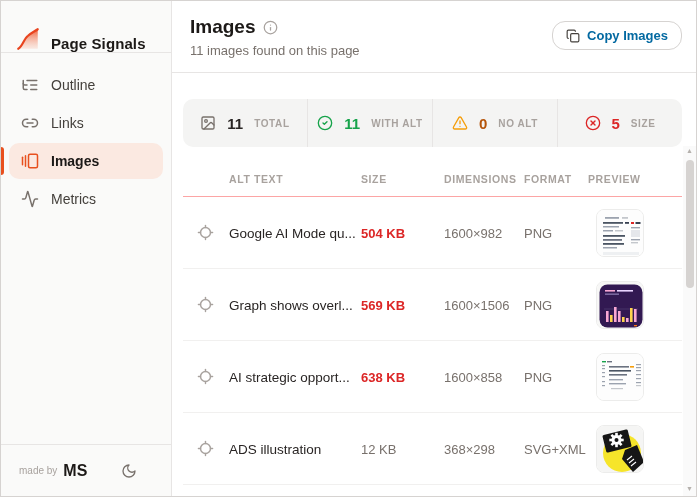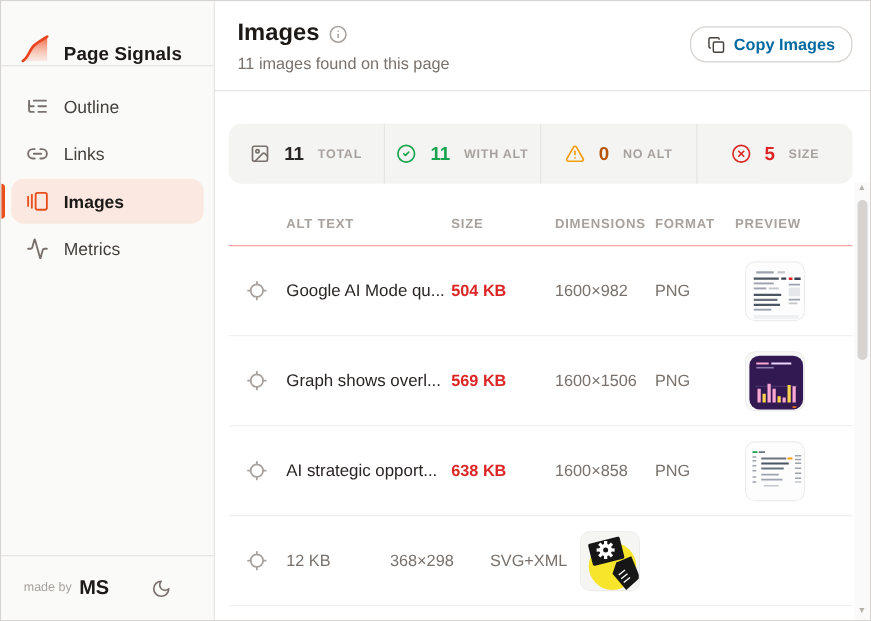--- a/index.html
+++ b/index.html
@@ -364,20 +364,21 @@
             <button class="locate-btn">
               <svg viewBox="0 0 24 24" fill="none" stroke="currentColor" stroke-width="2" stroke-linecap="round">
                   <line x1="2" x2="5" y1="12" y2="12"></line>
                   <line x1="19" x2="22" y1="12" y2="12"></line>
                   <line x1="12" x2="12" y1="2" y2="5"></line>
                   <line x1="12" x2="12" y1="19" y2="22"></line>
                   <circle cx="12" cy="12" r="7"></circle>
                 </svg>
             </button>
           </span>
+          <span class="c-alt"><span class="alt-text">ADS illustration</span></span>
           <span class="c-size"><span class="size-text">12 KB</span></span>
           <span class="c-dims"><span class="dims-text">368×298</span></span>
           <span class="c-fmt"><span class="fmt-text">SVG+XML</span></span>
           <span class="c-prev">
             <span class="thumb">
               <svg viewBox="0 0 48 48" width="48" height="48">
                 <rect width="48" height="48" fill="#f5f5f4"></rect>
                 <circle cx="25" cy="27" r="19" fill="#f6e52a"></circle>
                 <polygon points="28,24 40,19 47,36 36,46 25,33" fill="#161616"></polygon>
                 <path d="M32 37l5-4 M34 40l5-4 M30 34l5-4" stroke="#fff" stroke-width="1.1" fill="none"></path>

